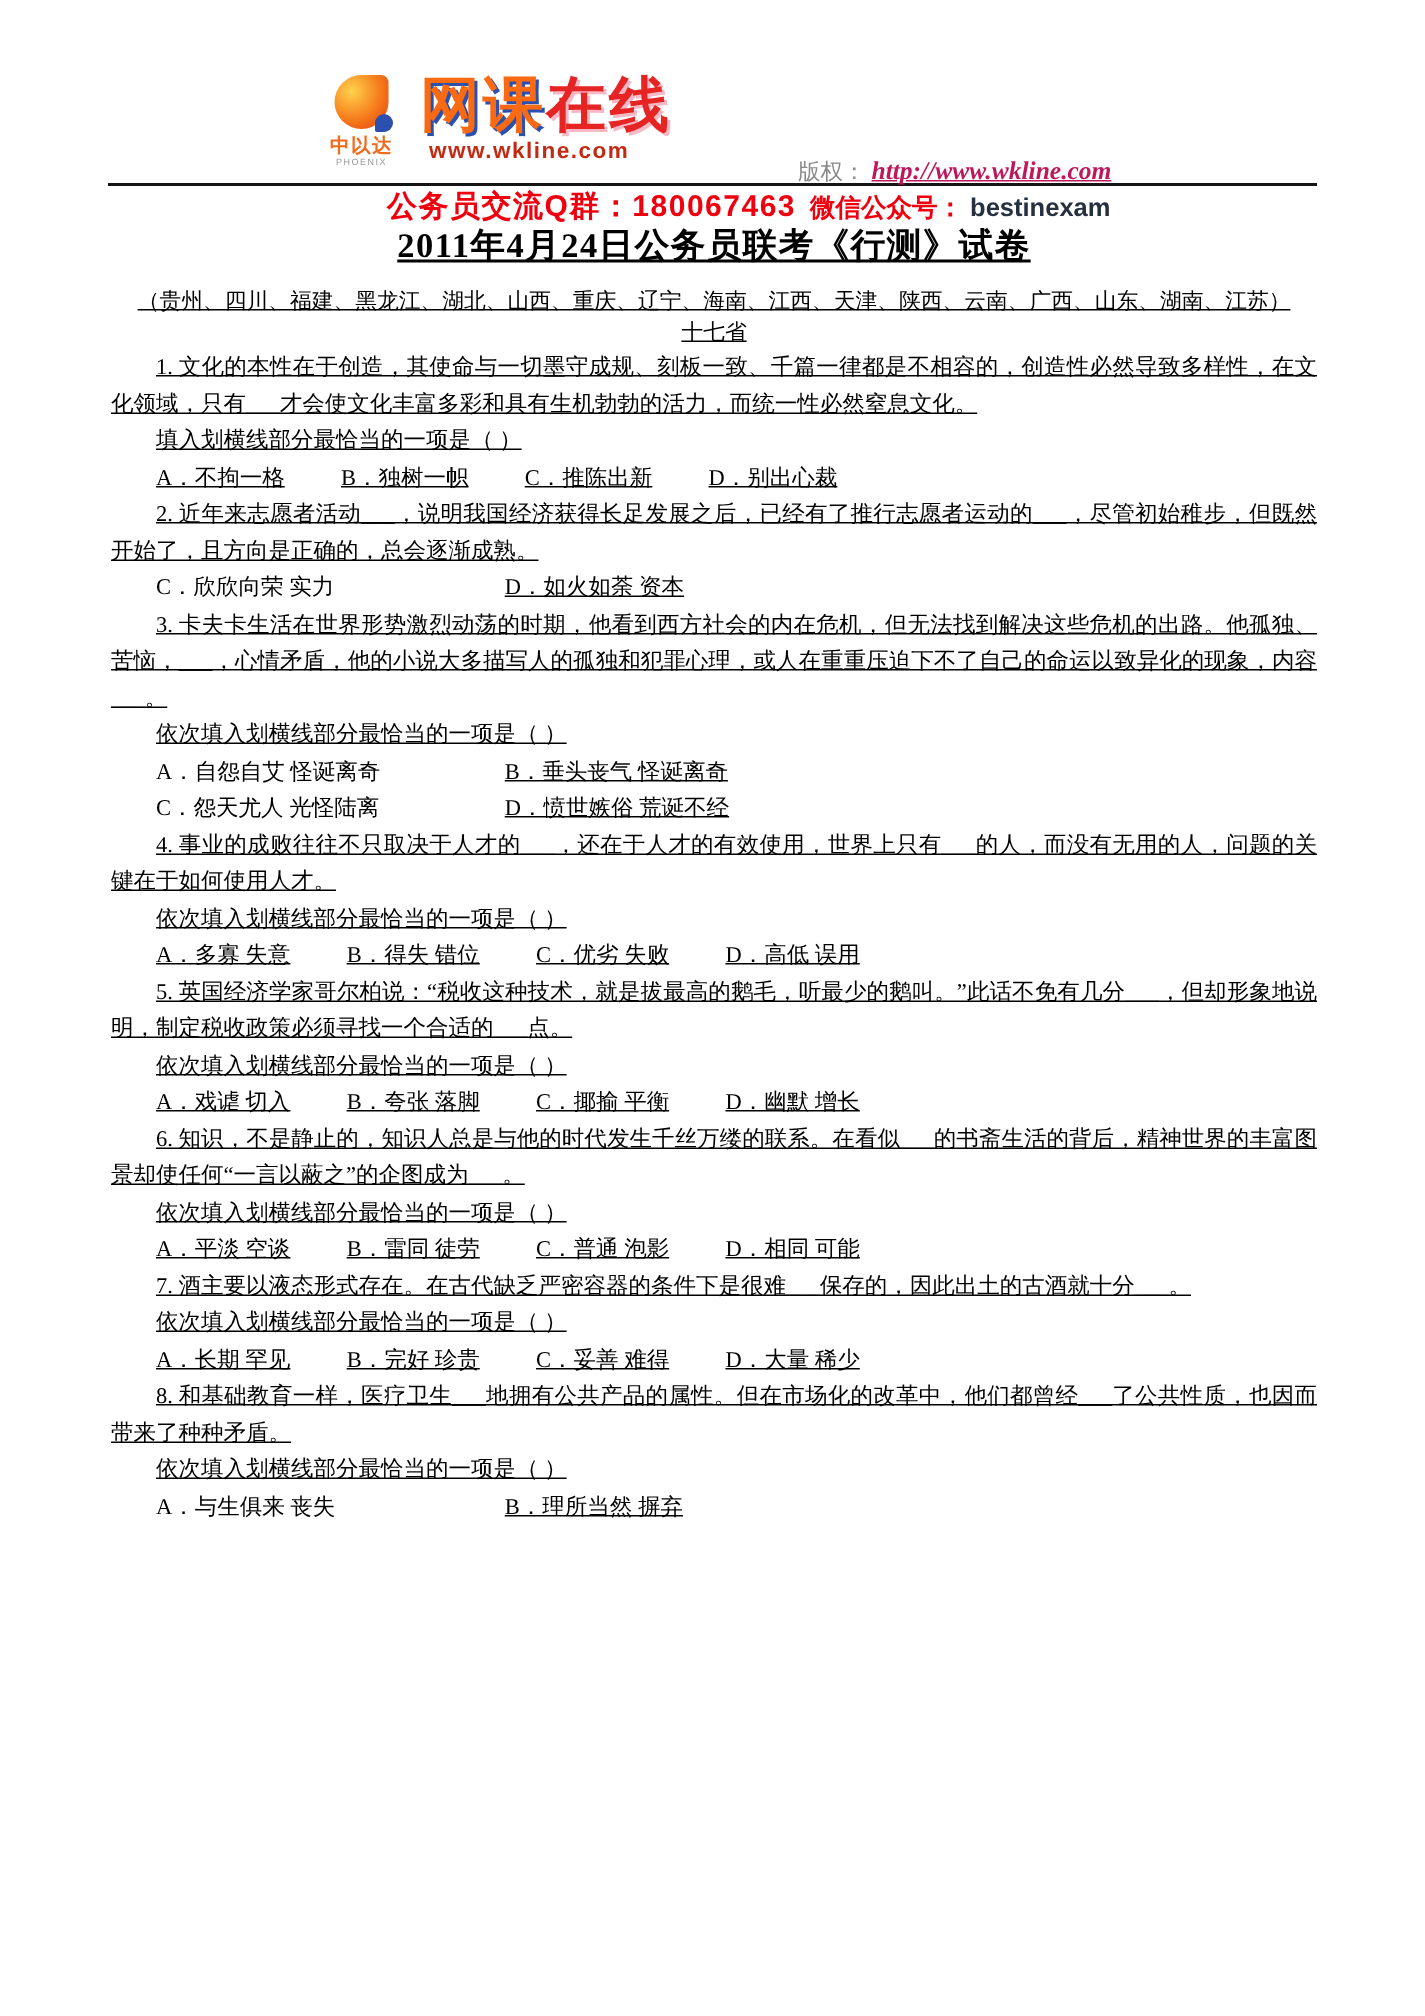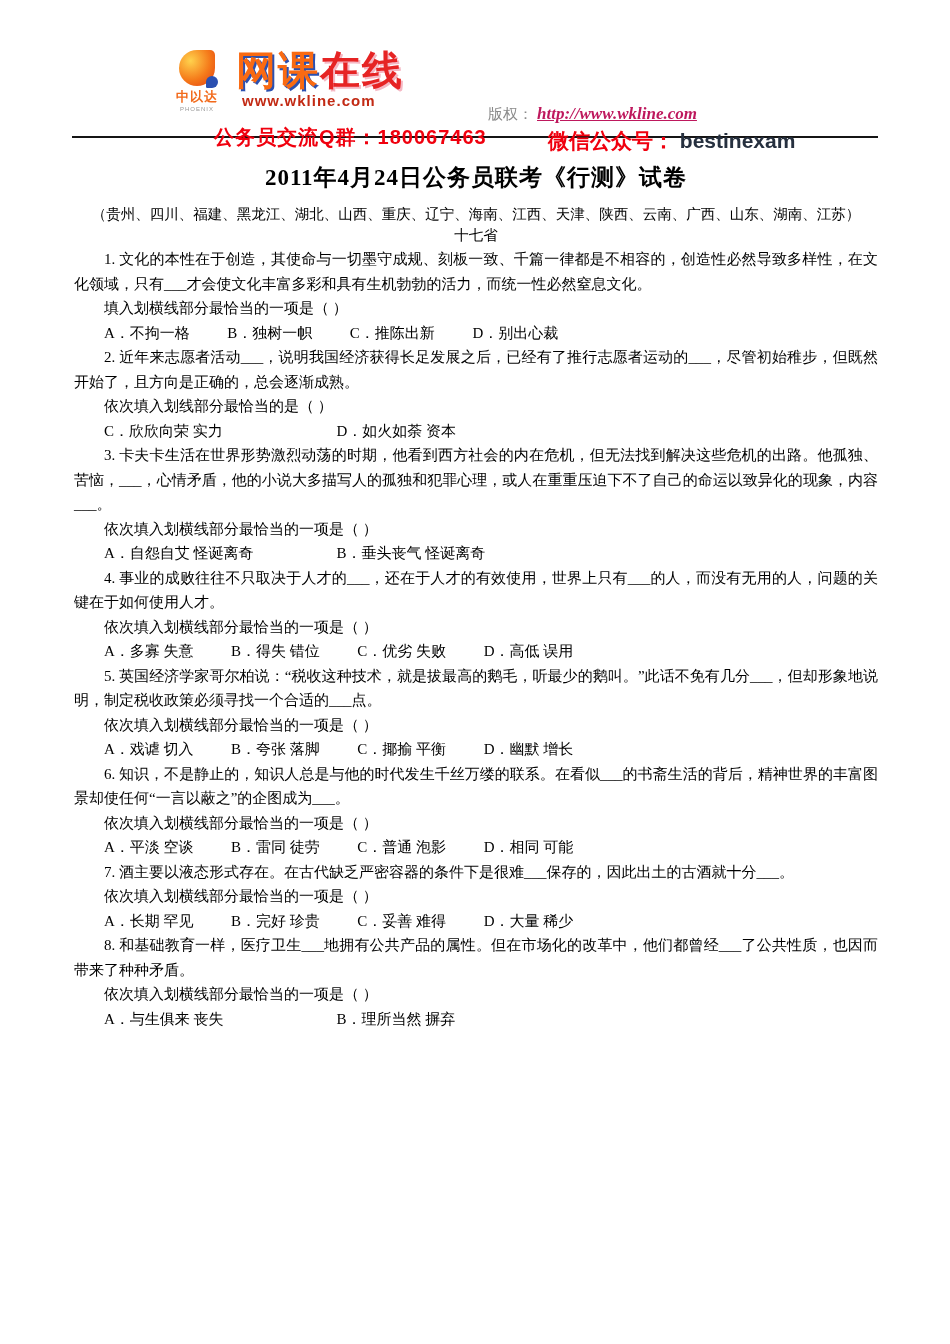--- a/index.html
+++ b/index.html
@@ -7,21 +7,21 @@
     position:relative;
     width:950px;
     height:1344px;
     background:#ffffff;
     overflow:hidden;
     font-family:"Liberation Serif","DejaVu Serif",serif;
     color:#000;
   }
 
   
-  .doc-header { position:relative; height:136px; }
+  .doc-header { position:relative; height:122px;margin-left:44px; }
 
   .logo-block { position:absolute; left:168px; top:50px; display:flex; align-items:flex-start; gap:10px; }
   .logo-mark { text-align:center; width:58px; }
   .mark-shape {
     width:36px; height:36px; margin:0 auto;
     background:radial-gradient(circle at 32% 30%, #ffd24d 0%, #f57a1a 55%, #e23c10 100%);
     border-radius:55% 15% 55% 55%;
     position:relative;
   }
   .mark-shape::after{
@@ -40,28 +40,28 @@
 
   .copyright-line { position:absolute; left:488px; top:104px; white-space:nowrap; }
   .copy-label { color:#8a8a8a; font-size:15px; }
   .copy-url { color:#be185d; font-weight:bold; font-style:italic; font-size:17px; text-decoration:underline; cursor:pointer; font-family:"Liberation Serif",serif; }
 
   .qq-line {
     position:absolute; left:214px; top:124px;
     font-family:"Liberation Sans",sans-serif;
     font-weight:bold; font-size:20px; color:#f0000e; letter-spacing:1px;
   }
-  .wechat-line { position:absolute; left:548px; top:127px; white-space:nowrap; font-family:"Liberation Sans",sans-serif; font-weight:bold; font-size:21px; }
+  .wechat-line { position:absolute; left:496px; top:127px; white-space:nowrap; font-family:"Liberation Sans",sans-serif; font-weight:bold; font-size:17px; }
   .wechat-label { color:#f0000e; }
   .wechat-value { color:#26303f; }
 
   .header-rule { border:0; border-top:2px solid #151515; margin:0 72px; }
 
   
-  .doc-body { padding:24px 72px 0 74px; }
+  .doc-body { padding:24px 72px 0 74px;text-decoration:underline; }
 
   .title {
     margin:0 0 12px 0;
     text-align:center;
     font-size:23px; font-weight:bold; letter-spacing:1px;
   }
   .subtitle { margin:2px 0; text-align:center; font-size:14.5px; }
   .section {
     margin:10px 0 16px 0;
     text-align:center;
@@ -118,27 +118,27 @@
     <p class="subtitle">（贵州、四川、福建、黑龙江、湖北、山西、重庆、辽宁、海南、江西、天津、陕西、云南、广西、山东、湖南、江苏）</p>
     <p class="subtitle">十七省</p>
     <div id="questions">
         <div class="question">
           <p class="stem">1. 文化的本性在于创造，其使命与一切墨守成规、刻板一致、千篇一律都是不相容的，创造性必然导致多样性，在文化领域，只有___才会使文化丰富多彩和具有生机勃勃的活力，而统一性必然窒息文化。</p>
           <p class="prompt">填入划横线部分最恰当的一项是（ ）</p>
           <p class="option-row cols4"><span class="option">A．不拘一格</span><span class="option">B．独树一帜</span><span class="option">C．推陈出新</span><span class="option">D．别出心裁</span></p>
         </div>
         <div class="question">
           <p class="stem">2. 近年来志愿者活动___，说明我国经济获得长足发展之后，已经有了推行志愿者运动的___，尽管初始稚步，但既然开始了，且方向是正确的，总会逐渐成熟。</p>
-          <p class="prompt">依次填入划线部分最恰当的是（ ）</p>
           <p class="option-row cols2"><span class="option">C．欣欣向荣 实力</span><span class="option">D．如火如荼 资本</span></p>
         </div>
         <div class="question">
           <p class="stem">3. 卡夫卡生活在世界形势激烈动荡的时期，他看到西方社会的内在危机，但无法找到解决这些危机的出路。他孤独、苦恼，___，心情矛盾，他的小说大多描写人的孤独和犯罪心理，或人在重重压迫下不了自己的命运以致异化的现象，内容___。</p>
           <p class="prompt">依次填入划横线部分最恰当的一项是（ ）</p>
           <p class="option-row cols2"><span class="option">A．自怨自艾 怪诞离奇</span><span class="option">B．垂头丧气 怪诞离奇</span></p>
+          <p class="option-row cols2"><span class="option">C．怨天尤人 光怪陆离</span><span class="option">D．愤世嫉俗 荒诞不经</span></p>
         </div>
         <div class="question">
           <p class="stem">4. 事业的成败往往不只取决于人才的___，还在于人才的有效使用，世界上只有___的人，而没有无用的人，问题的关键在于如何使用人才。</p>
           <p class="prompt">依次填入划横线部分最恰当的一项是（ ）</p>
           <p class="option-row cols4"><span class="option">A．多寡 失意</span><span class="option">B．得失 错位</span><span class="option">C．优劣 失败</span><span class="option">D．高低 误用</span></p>
         </div>
         <div class="question">
           <p class="stem">5. 英国经济学家哥尔柏说：“税收这种技术，就是拔最高的鹅毛，听最少的鹅叫。”此话不免有几分___，但却形象地说明，制定税收政策必须寻找一个合适的___点。</p>
           <p class="prompt">依次填入划横线部分最恰当的一项是（ ）</p>
           <p class="option-row cols4"><span class="option">A．戏谑 切入</span><span class="option">B．夸张 落脚</span><span class="option">C．揶揄 平衡</span><span class="option">D．幽默 增长</span></p>

